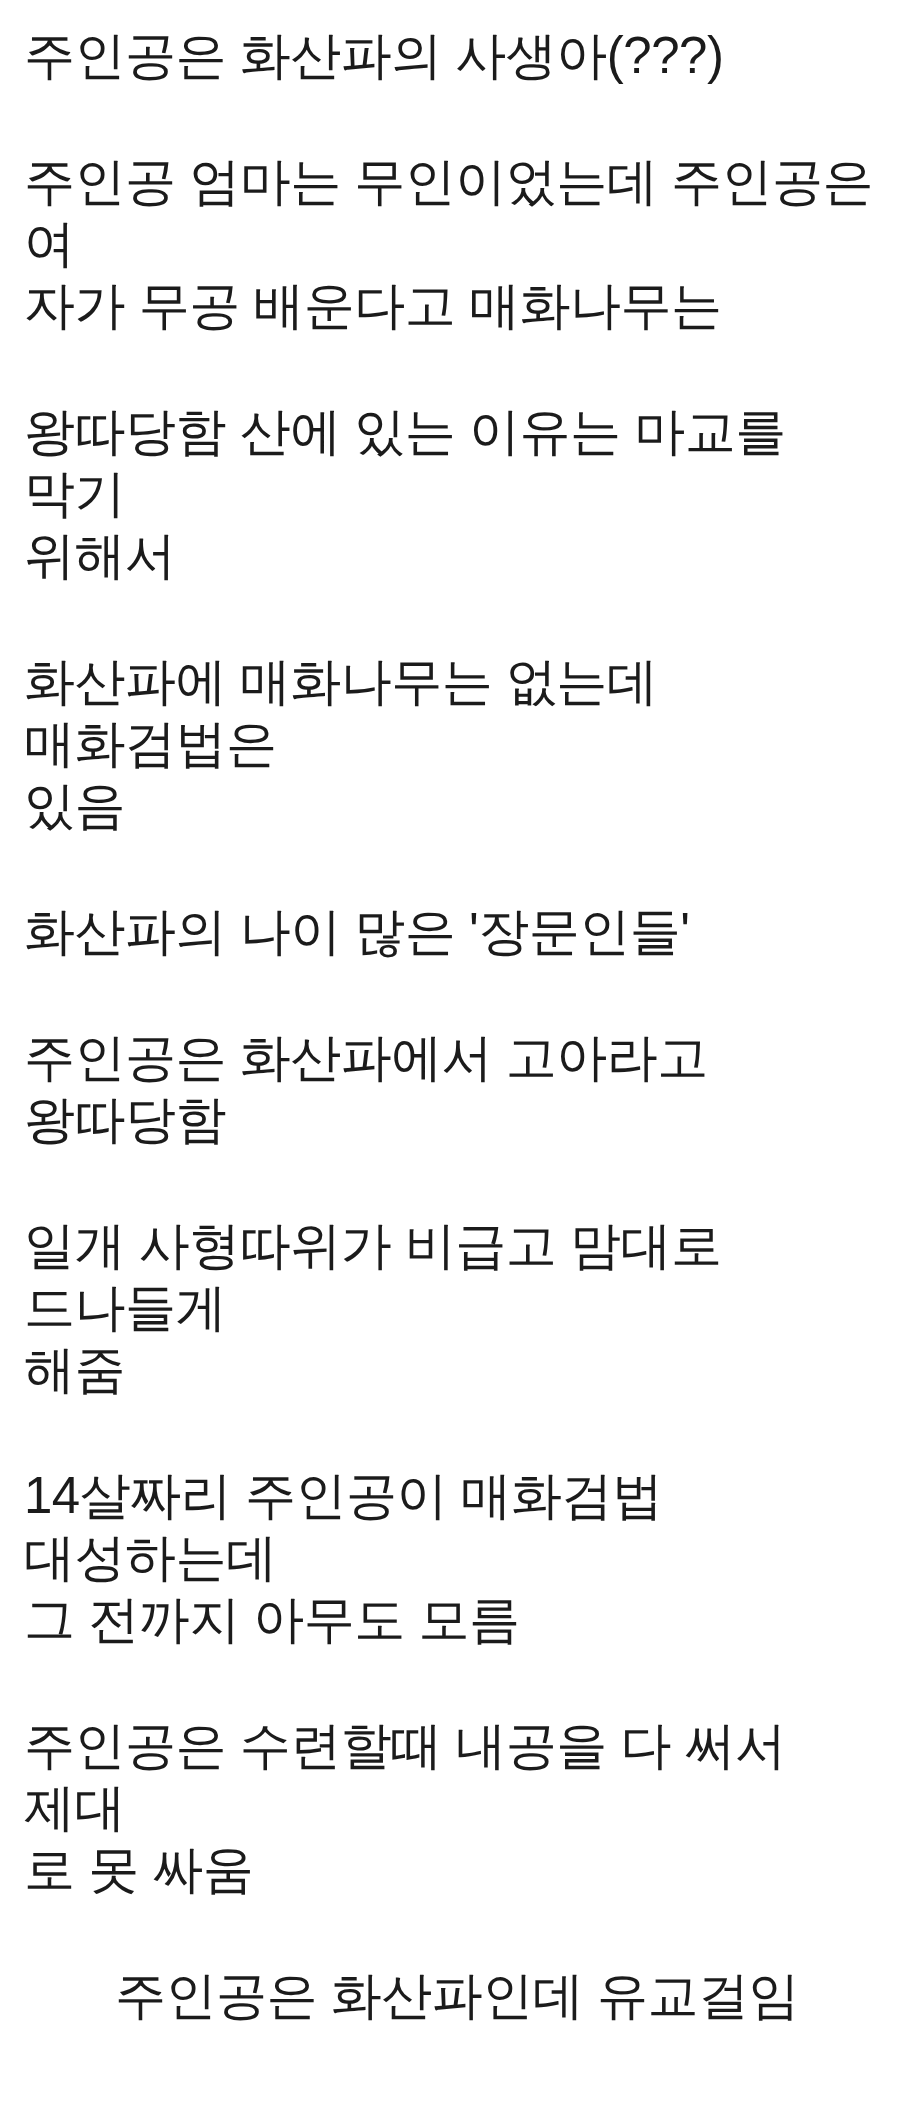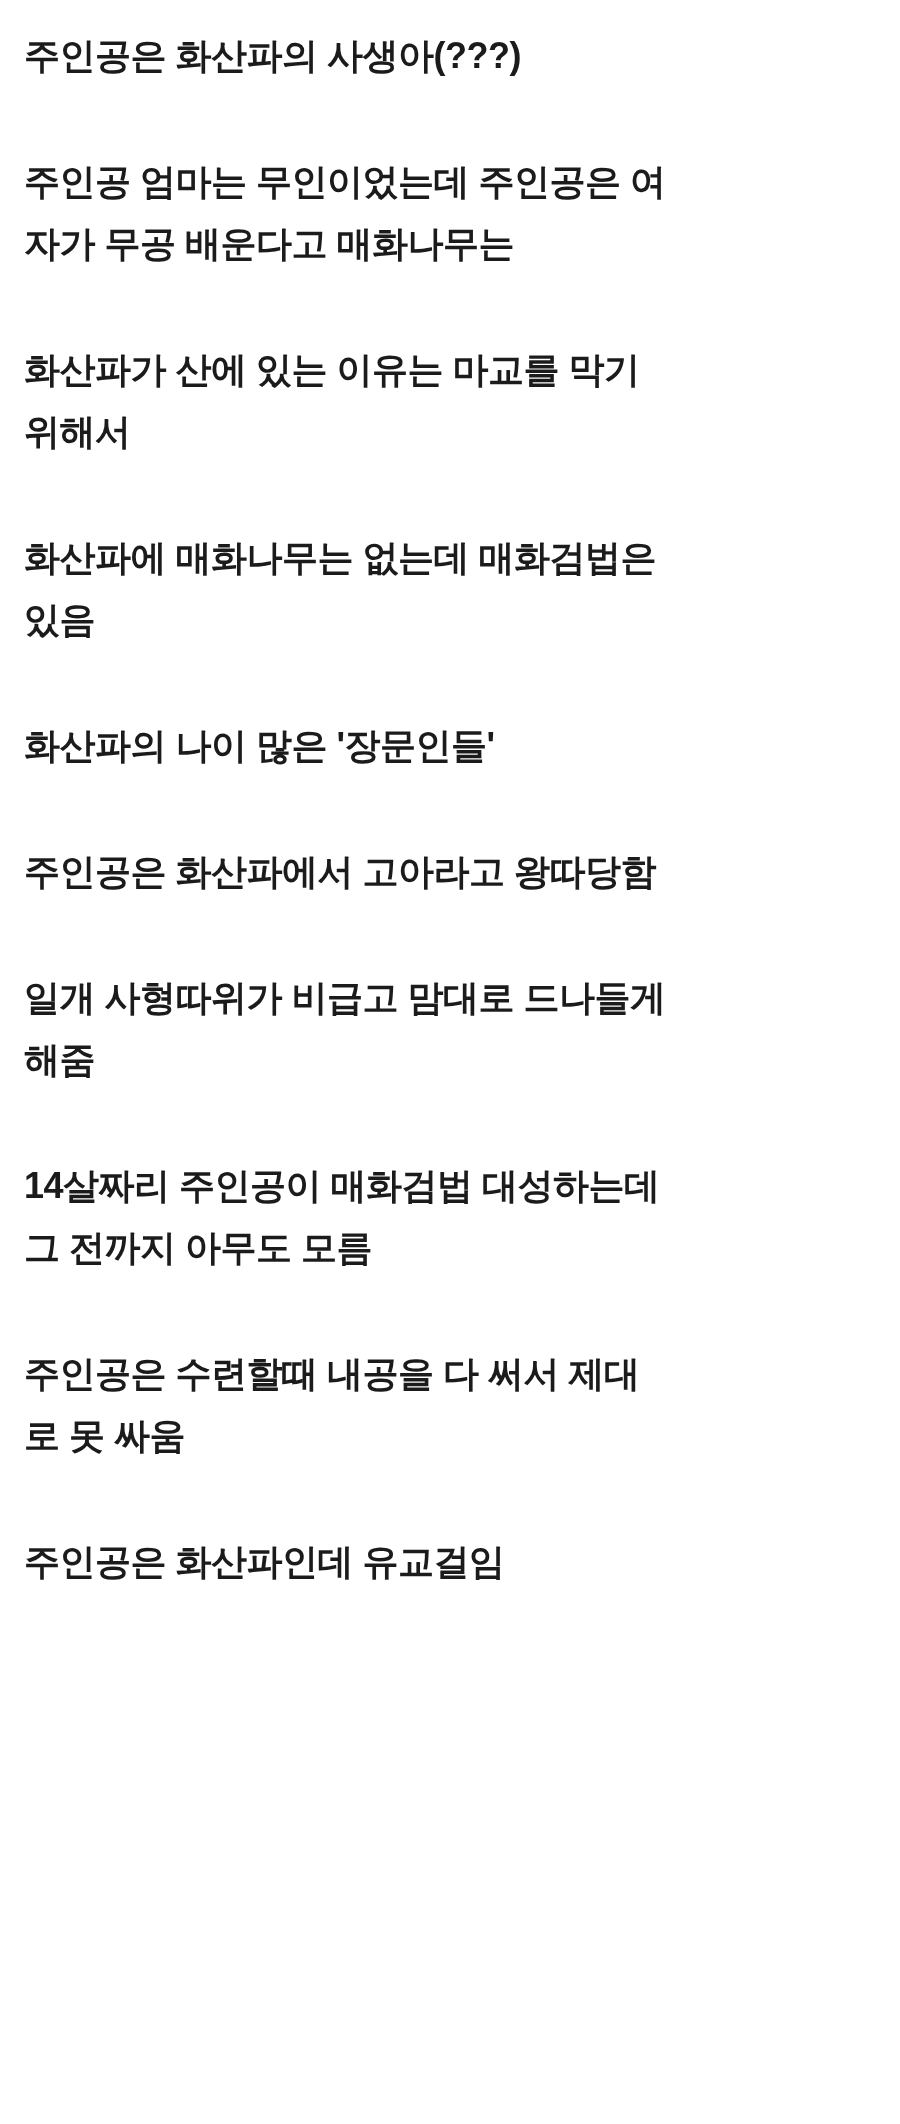--- a/index.html
+++ b/index.html
@@ -13,41 +13,42 @@
     height: 2124px;
     background: #ffffff;
     overflow: hidden;
     font-family: "Liberation Sans", sans-serif;
   }
   .post-body {
     padding: 25px 10px 0 24px;
   }
   .para {
     margin: 0 0 64px 0;
-    font-size: 36px;
+    font-size: 51px;
     line-height: 62px;
-    font-weight: 700;
+    font-weight: 400;
     color: #1b1b1b;
     letter-spacing: -0.5px;
     white-space: pre-line;      
     word-break: keep-all;
   }
   .para:last-child {
     margin-bottom: 0;
+    text-align: center;
   }
 </style>
 </head>
 <body>
 
 <div class="page">
   <div class="post-body">
     <p class="para">주인공은 화산파의 사생아(???)</p>
     <p class="para">주인공 엄마는 무인이었는데 주인공은 여
 자가 무공 배운다고 매화나무는</p>
-    <p class="para">화산파가 산에 있는 이유는 마교를 막기
+    <p class="para">왕따당함 산에 있는 이유는 마교를 막기
 위해서</p>
     <p class="para">화산파에 매화나무는 없는데 매화검법은
 있음</p>
     <p class="para">화산파의 나이 많은 '장문인들'</p>
     <p class="para">주인공은 화산파에서 고아라고 왕따당함</p>
     <p class="para">일개 사형따위가 비급고 맘대로 드나들게
 해줌</p>
     <p class="para">14살짜리 주인공이 매화검법 대성하는데
 그 전까지 아무도 모름</p>
     <p class="para">주인공은 수련할때 내공을 다 써서 제대

